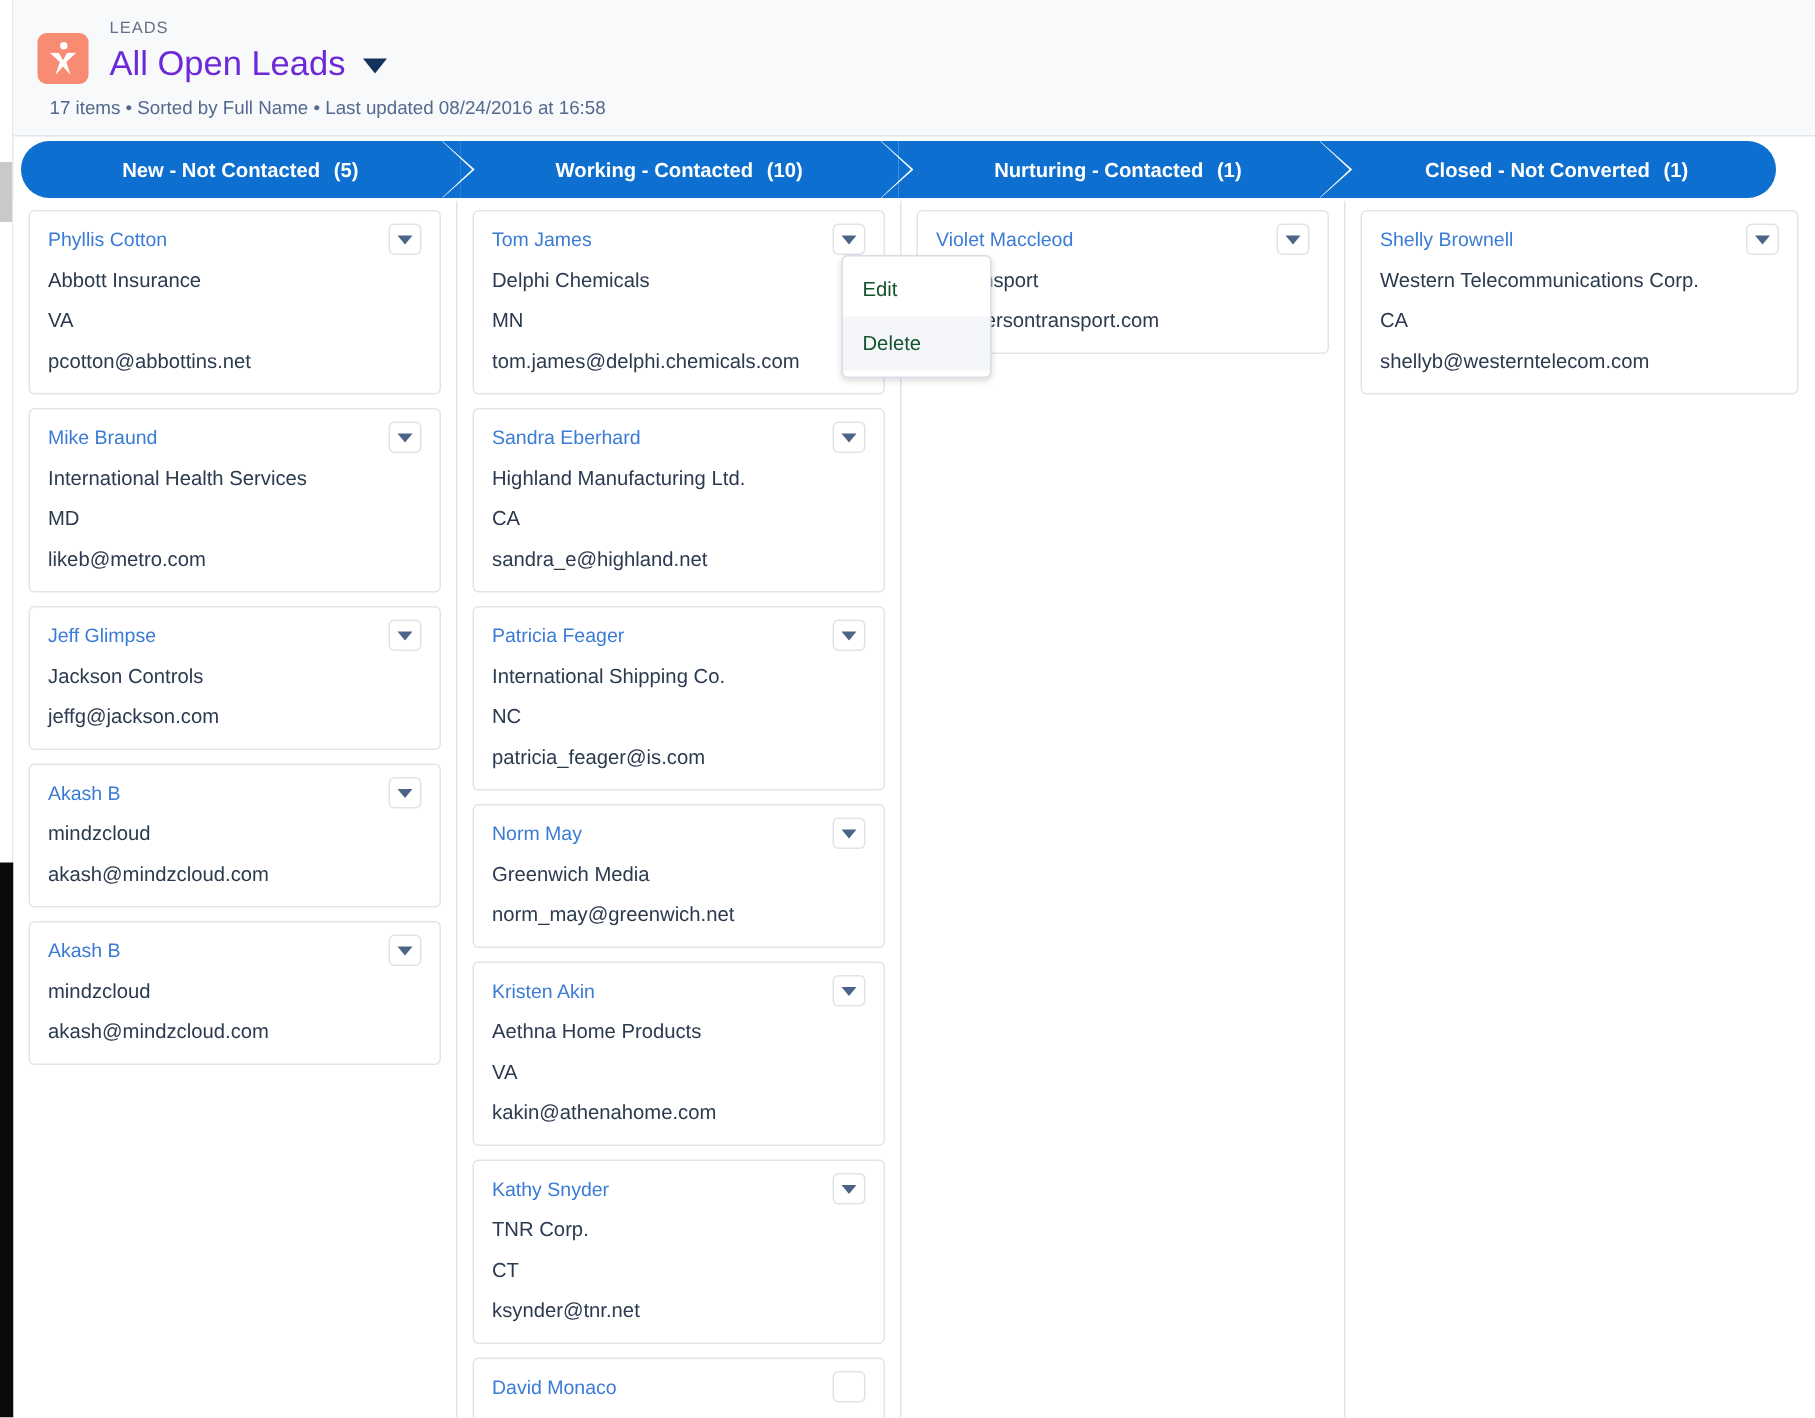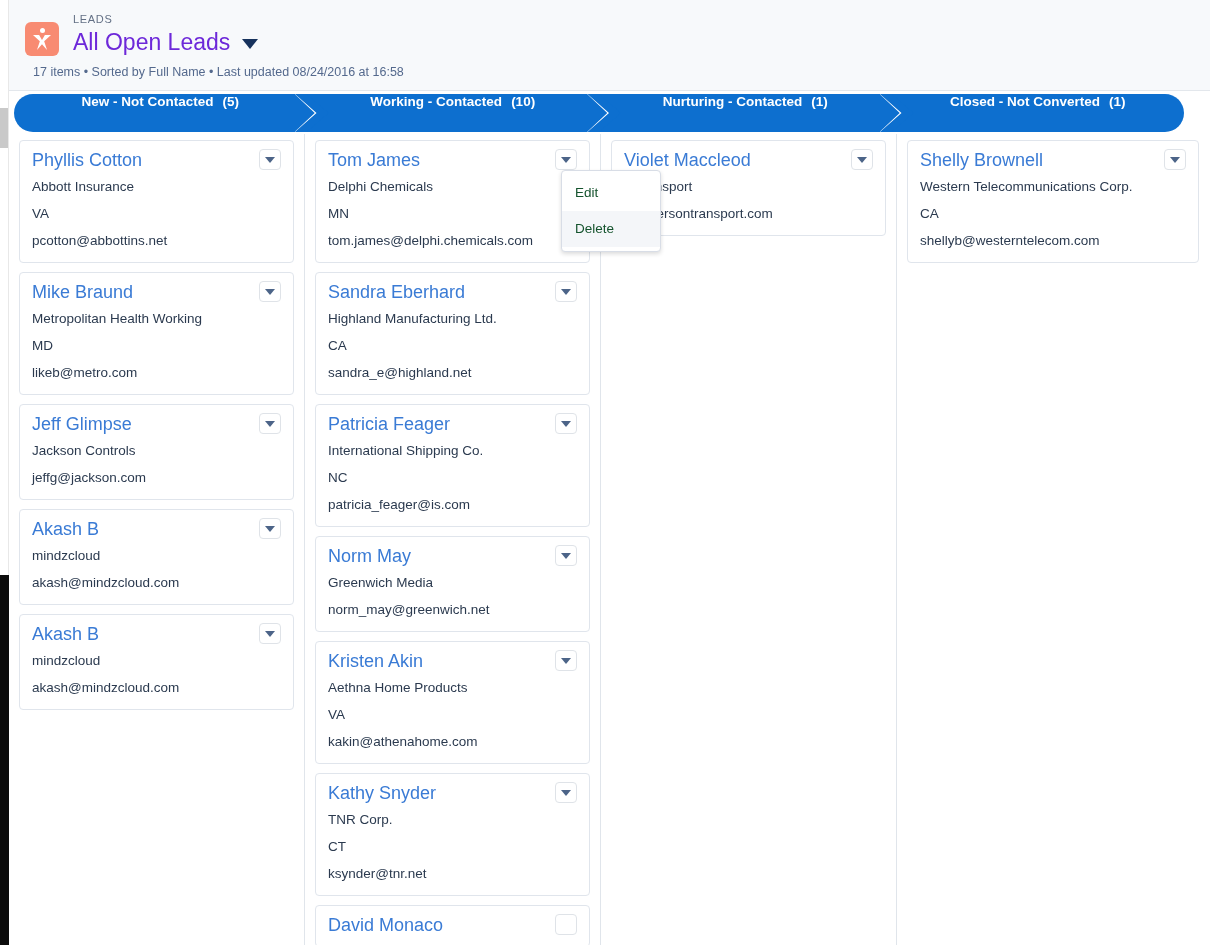--- a/index.html
+++ b/index.html
@@ -67,21 +67,21 @@
     font-size:12.5px; color:#54698d; line-height:16px;
   }
 
   
   .path-bar {
     position:absolute; left:14px; top:94px; width:1170px; height:38px;
     display:flex;
   }
   .stage {
     position:relative; flex:1 1 0; height:38px; background:#0d6fcf;
-    display:flex; justify-content:center;
+    display:flex; align-items:center; justify-content:center;
     color:#ffffff; font-size:13.5px; font-weight:700; cursor:pointer;
   }
   .stage:first-child { border-radius:19px 0 0 19px; }
   .stage:last-child  { border-radius:0 19px 19px 0; }
   .stage .count { margin-left:9px; font-weight:700; }
   
   .stage:not(:last-child)::after {
     content:""; position:absolute; right:-10px; top:0;
     width:22px; height:38px; z-index:3;
     background:#ffffff;
@@ -107,21 +107,21 @@
   .col.c3 { width:296px; }
   .col.c4 { width:312px; border-right:none; }
 
   .card {
     background:#ffffff; border:1px solid #e0e5ec; border-radius:4px;
     margin-bottom:9px; padding:9px 12px 11px 12px; position:relative;
     cursor:pointer;
   }
   .card-top { display:flex; align-items:flex-start; justify-content:space-between; }
   .card-name {
-    color:#3a7bd5; font-size:18px; line-height:20px; cursor:pointer;
+    color:#3a7bd5; font-size:13px; line-height:20px; cursor:pointer;
   }
   .menu-btn {
     width:22px; height:21px; border:1px solid #dfe3e8; border-radius:4px;
     background:#ffffff; display:flex; align-items:center; justify-content:center;
     cursor:pointer; flex:0 0 auto; margin-top:-1px;
   }
   .menu-btn .tri {
     width:0; height:0;
     border-left:5px solid transparent; border-right:5px solid transparent;
     border-top:6px solid #4c6488;
@@ -202,21 +202,21 @@
           <div class="card-line">VA</div>
           <div class="card-line email">pcotton@abbottins.net</div>
         </div>
         <div class="card">
           <div class="card-top">
             <a class="card-name">Mike Braund</a>
             <div class="menu-btn">
               <div class="tri"></div>
             </div>
           </div>
-          <div class="card-line">Metropolitan Health Working</div>
+          <div class="card-line">International Health Services</div>
           <div class="card-line">MD</div>
           <div class="card-line email">likeb@metro.com</div>
         </div>
         <div class="card">
           <div class="card-top">
             <a class="card-name">Jeff Glimpse</a>
             <div class="menu-btn">
               <div class="tri"></div>
             </div>
           </div>

